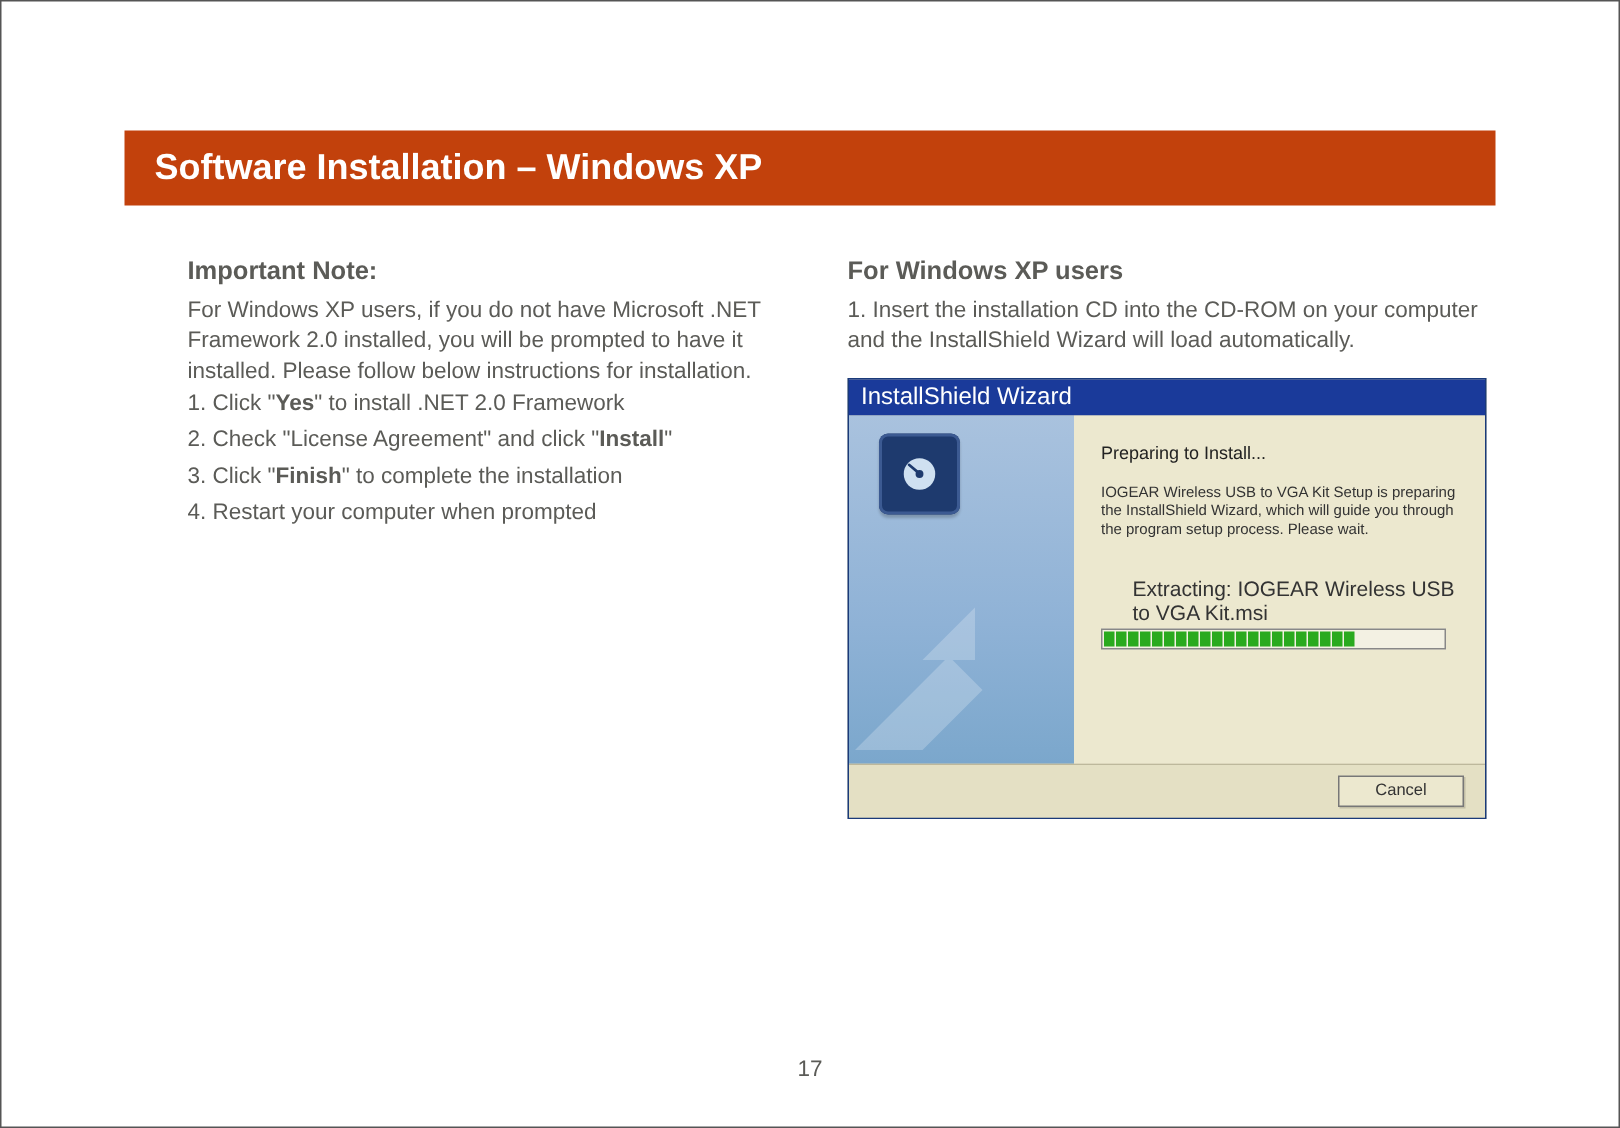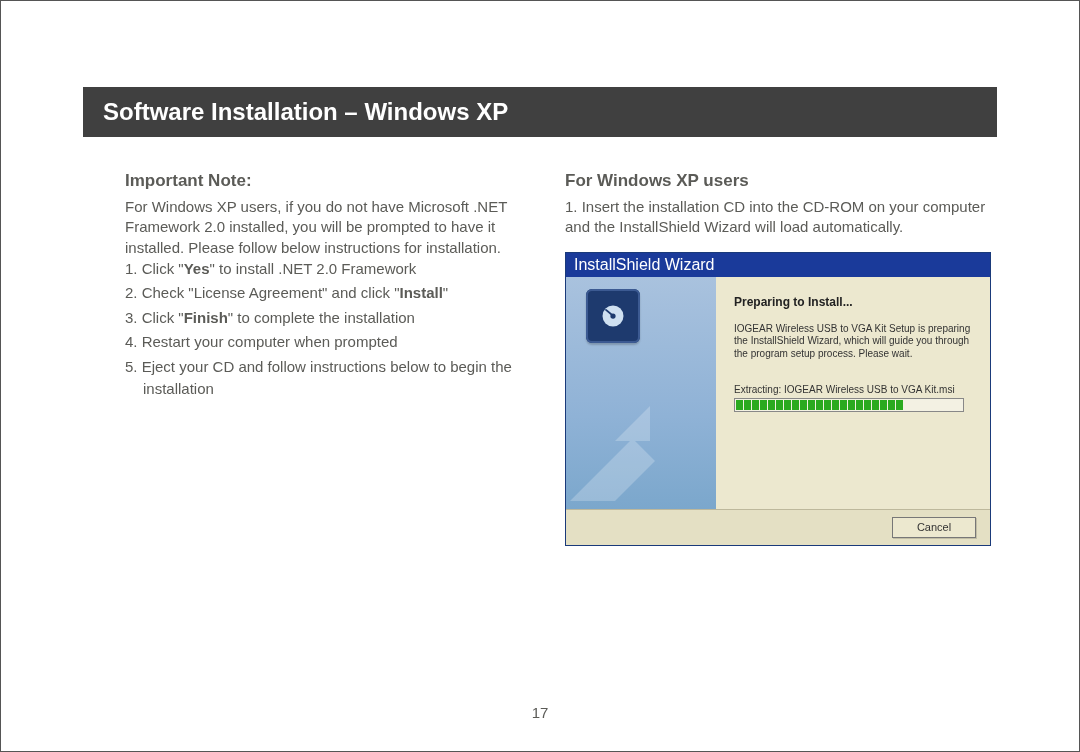--- a/index.html
+++ b/index.html
@@ -13,21 +13,21 @@
     position: relative;
     border: 1px solid #555;
   }
 
   .header-band {
     position: absolute;
     left: 82px;
     right: 82px;
     top: 86px;
     height: 50px;
-    background: #404040;
+    background: #c2410c;
     display: flex;
     align-items: center;
     padding-left: 20px;
   }
   .header-band .title {
     color: #fff;
     font-size: 24px;
     font-weight: bold;
   }
 
@@ -116,26 +116,26 @@
   .wizard-main {
     flex: 1;
     background: #ece8cf;
     padding: 18px 18px 10px 18px;
     font-size: 10px;
     color: #333;
     position: relative;
   }
   .wizard-main h4 {
     font-size: 12px;
-    font-weight: bold;
+    font-weight: normal;
     margin-bottom: 14px;
     color: #222;
   }
   .wizard-main p { font-size: 10px; line-height: 1.25; margin-bottom: 24px; }
-  .extract-label { font-size: 10px; margin-bottom: 3px; }
+  .extract-label { font-size: 14px; margin-bottom: 3px; margin-left: 21px; }
   .progress-outer {
     width: 230px;
     height: 14px;
     border: 1px solid #888;
     background: #f3f1e3;
     display: flex;
     align-items: center;
     padding: 1px;
     gap: 1px;
   }
@@ -186,21 +186,20 @@
   <div class="content">
 
     <div class="col-left">
       <h3 class="section-head">Important Note:</h3>
       <p class="body-text">For Windows XP users, if you do not have Microsoft .NET Framework 2.0 installed, you will be prompted to have it installed.  Please follow below instructions for installation.</p>
       <ol class="steps">
         <li><span class="num">1.</span> <span>Click "</span><b>Yes</b><span>" to install .NET 2.0 Framework</span></li>
         <li><span class="num">2.</span> <span>Check "License Agreement" and click "</span><b>Install</b><span>"</span></li>
         <li><span class="num">3.</span> <span>Click "</span><b>Finish</b><span>" to complete the installation</span></li>
         <li><span class="num">4.</span> <span>Restart your computer when prompted</span></li>
-        <li><span class="num">5.</span> <span>Eject your CD and follow instructions below to begin the installation</span></li>
       </ol>
     </div>
 
     <div class="col-right">
       <h3 class="section-head">For Windows XP users</h3>
       <p class="body-text">
         <span>1.</span>
         <span>Insert the installation CD into the CD-ROM on your computer and the InstallShield Wizard will load automatically.</span>
       </p>
 

